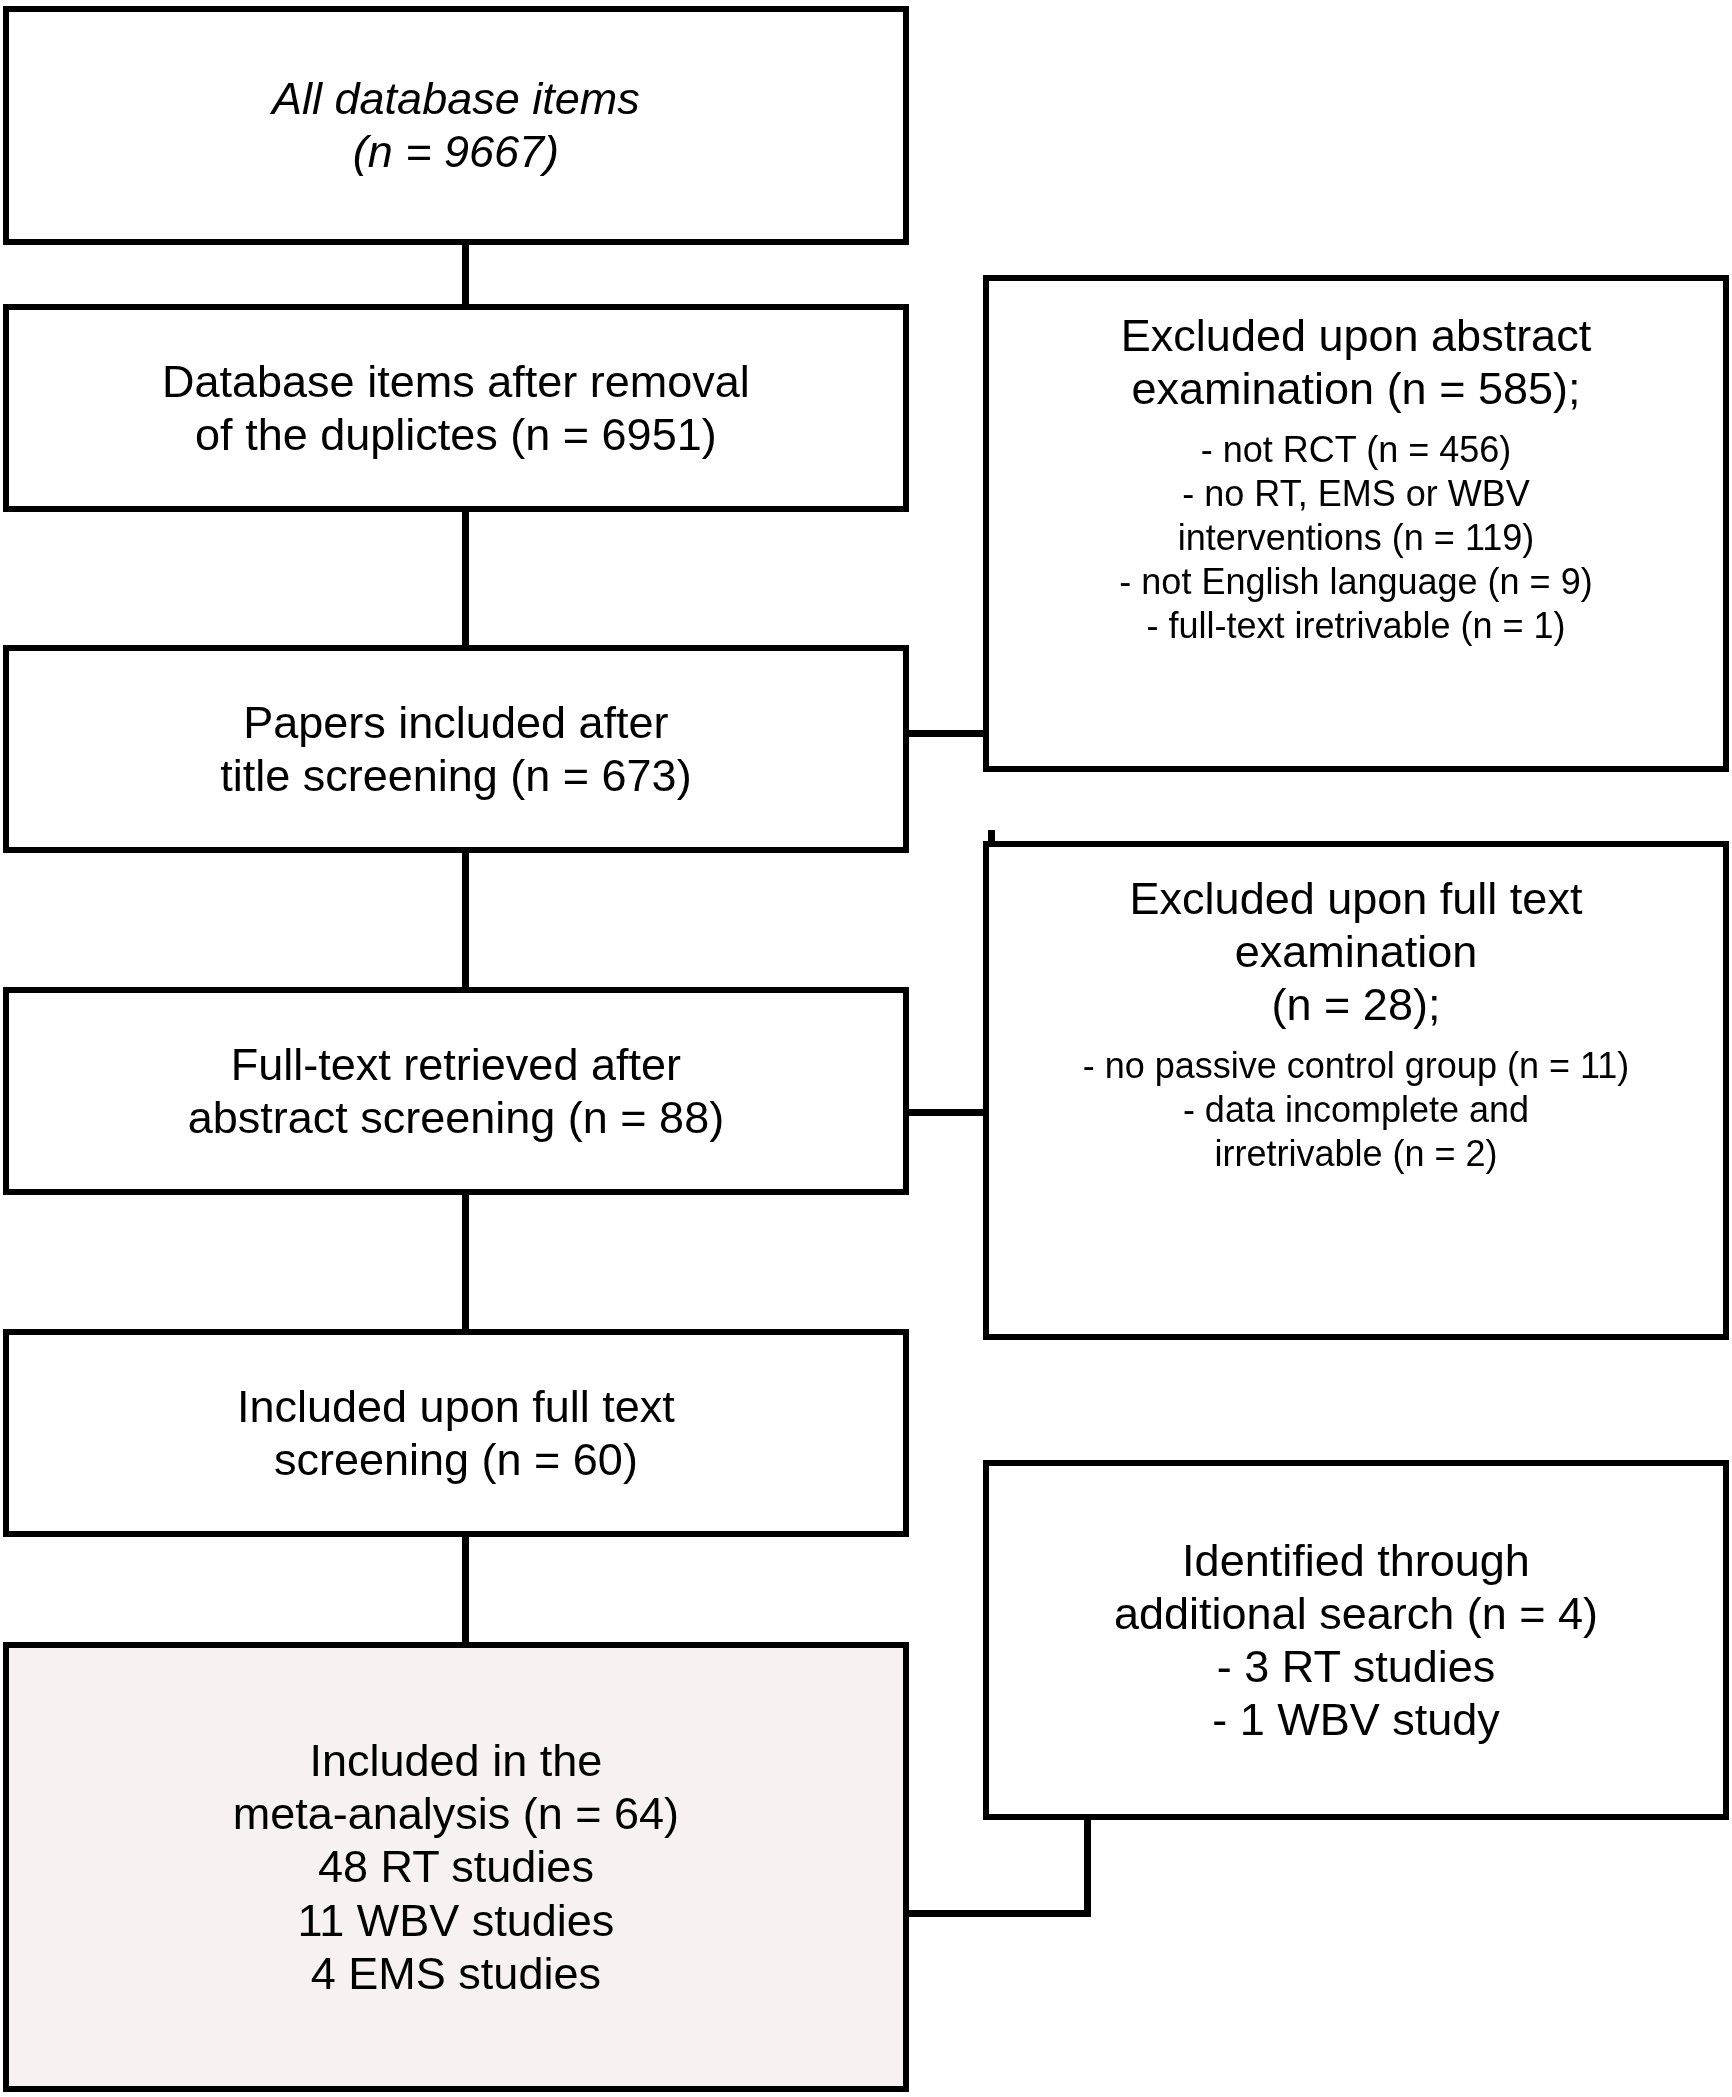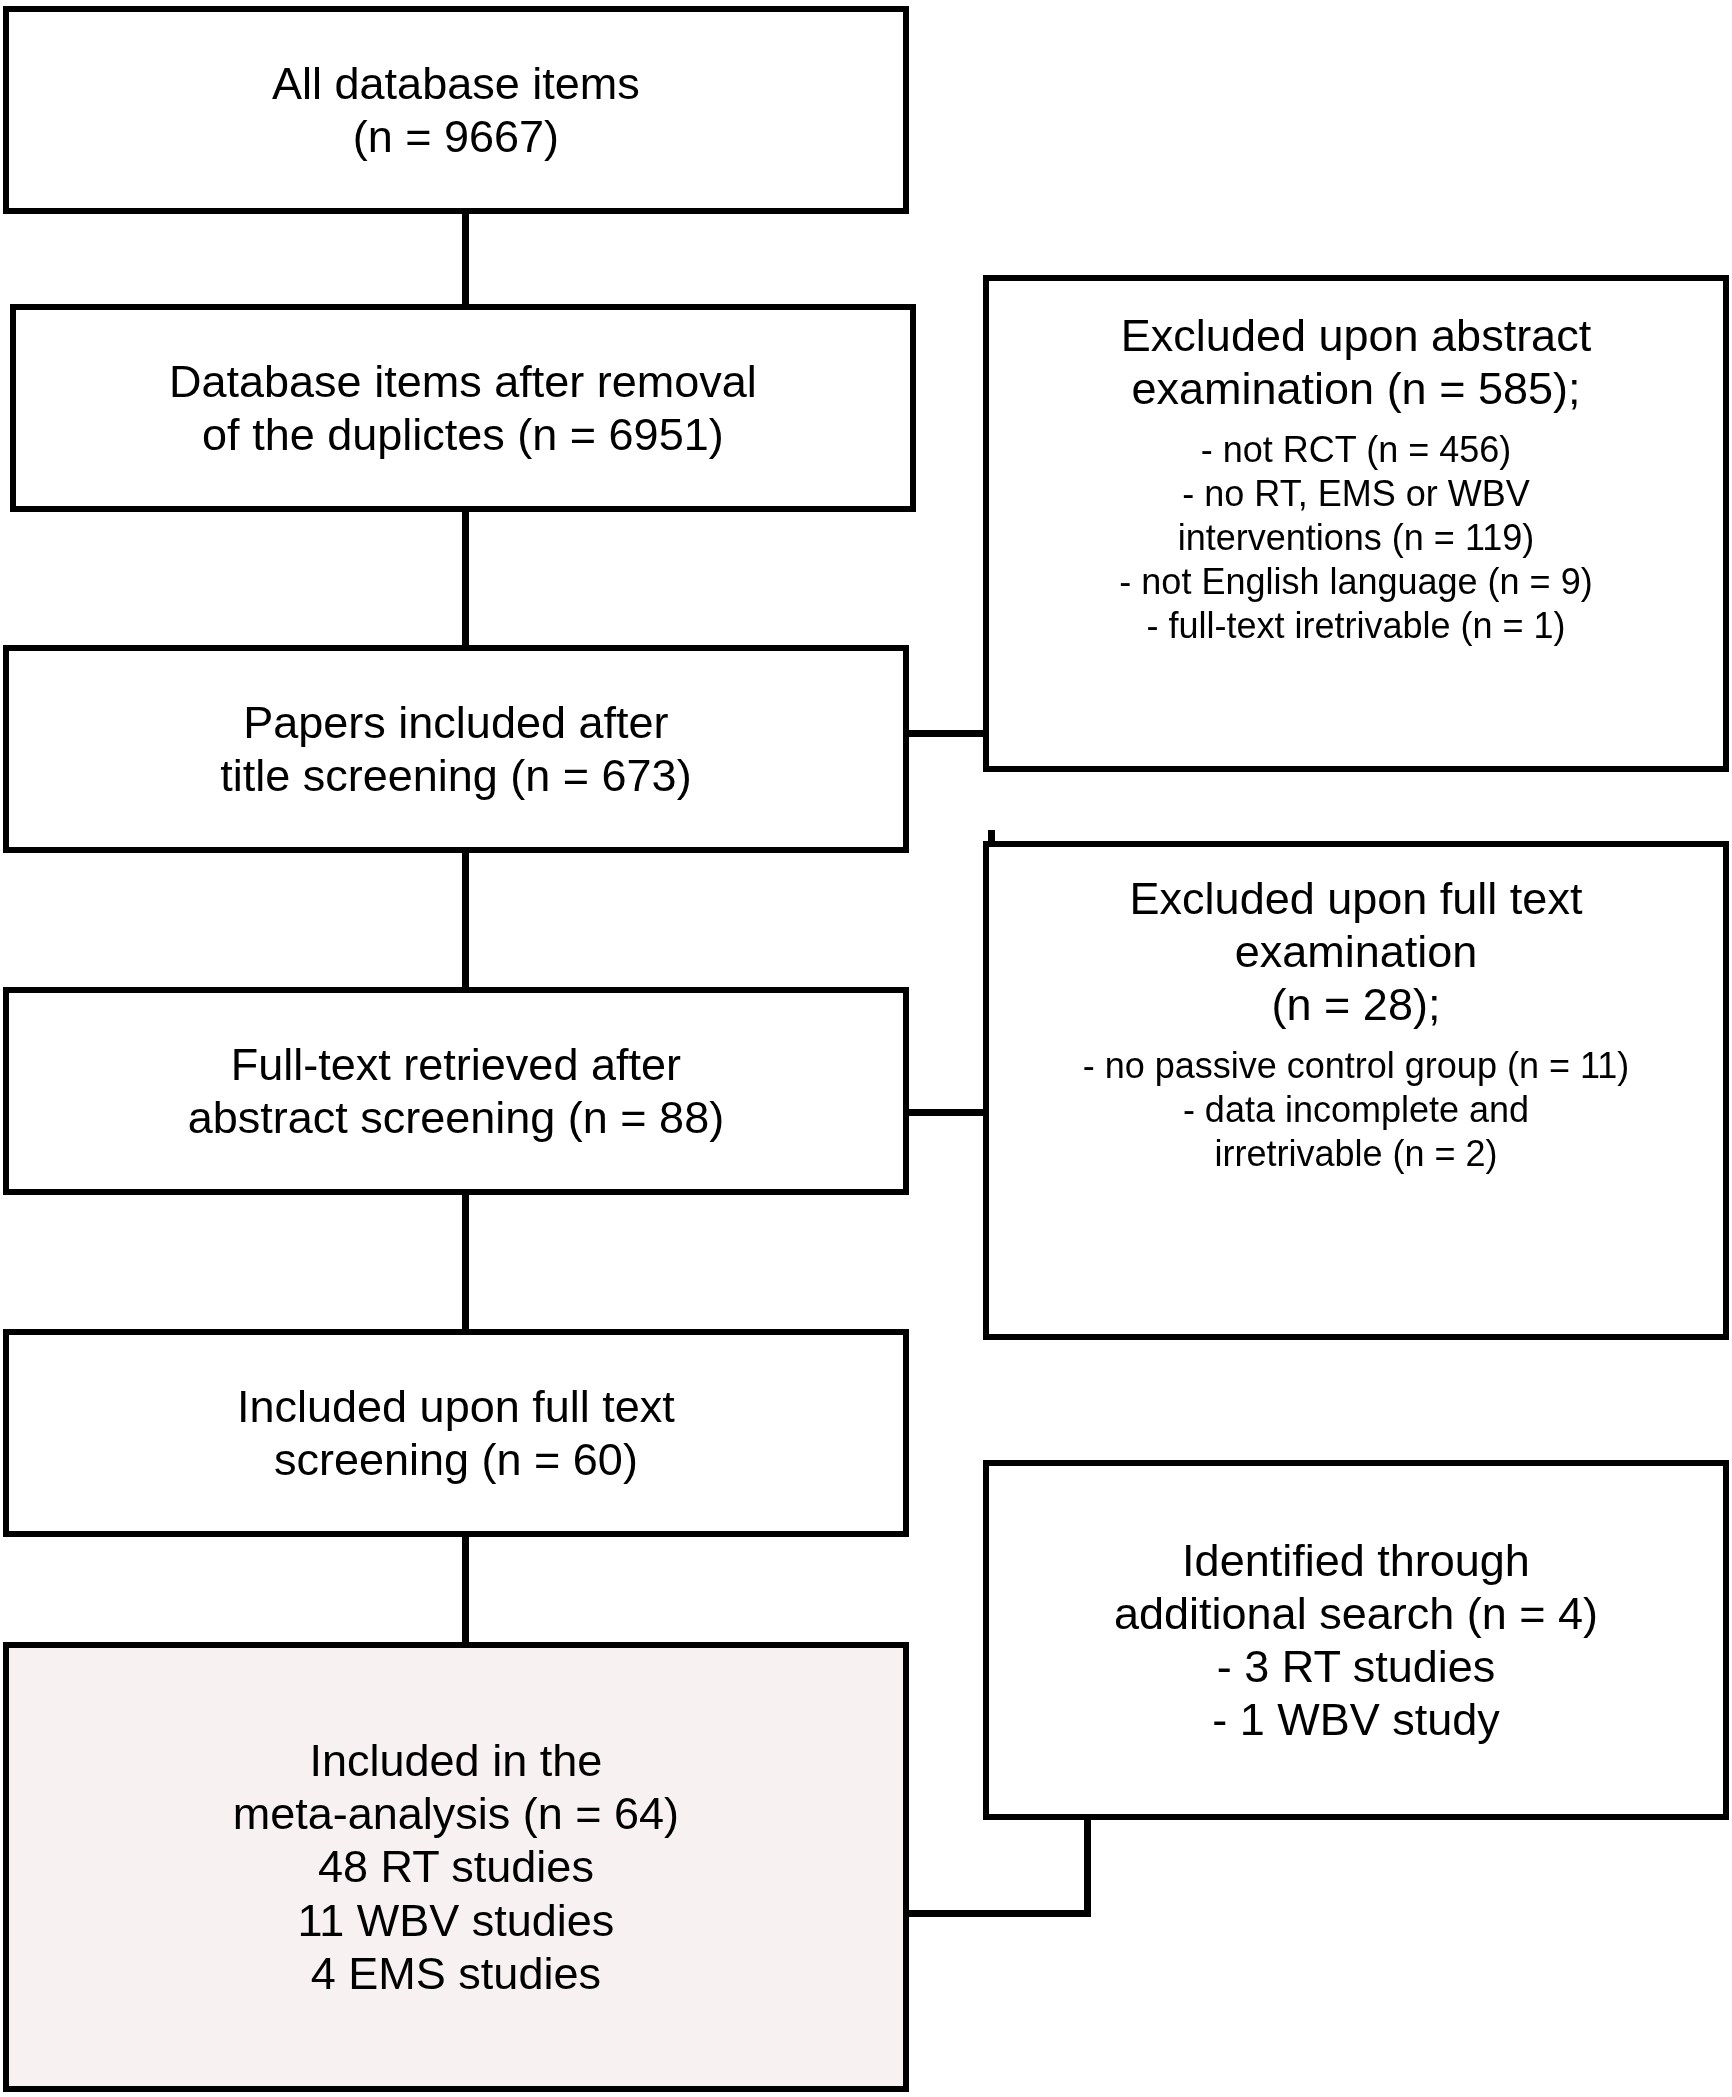--- a/index.html
+++ b/index.html
@@ -68,26 +68,26 @@
 
   <div class="connector h" style="left:905px; top:730px; width:89px;"></div>
   <div class="connector v" style="left:988px; top:422px; height:313px;"></div>
 
   <div class="connector h" style="left:905px; top:1109px; width:89px;"></div>
   <div class="connector v" style="left:988px; top:830px; height:284px;"></div>
 
   <div class="connector h" style="left:905px; top:1910px; width:186px;"></div>
   <div class="connector v" style="left:1084px; top:1748px; height:168px;"></div>
 
-  <div class="box" style="left:2.9px; top:5.8px; width:906px; height:208px;">
+  <div class="box" style="left:2.9px; top:5.8px; width:906px; height:239px;font-style:italic;">
     <span class="line big">All database items</span>
     <span class="line big">(n = 9667)</span>
   </div>
 
-  <div class="box" style="left:2.9px; top:304px; width:906px; height:208px;margin-left:7px;">
+  <div class="box" style="left:2.9px; top:304px; width:906px; height:208px;">
     <span class="line big">Database items after removal</span>
     <span class="line big">of the duplictes (n = 6951)</span>
   </div>
 
   <div class="box" style="left:2.9px; top:645px; width:906px; height:208px;text-align:right;">
     <span class="line big">Papers included after</span>
     <span class="line big">title screening (n = 673)</span>
   </div>
 
   <div class="box" style="left:2.9px; top:987px; width:906px; height:208px;">

